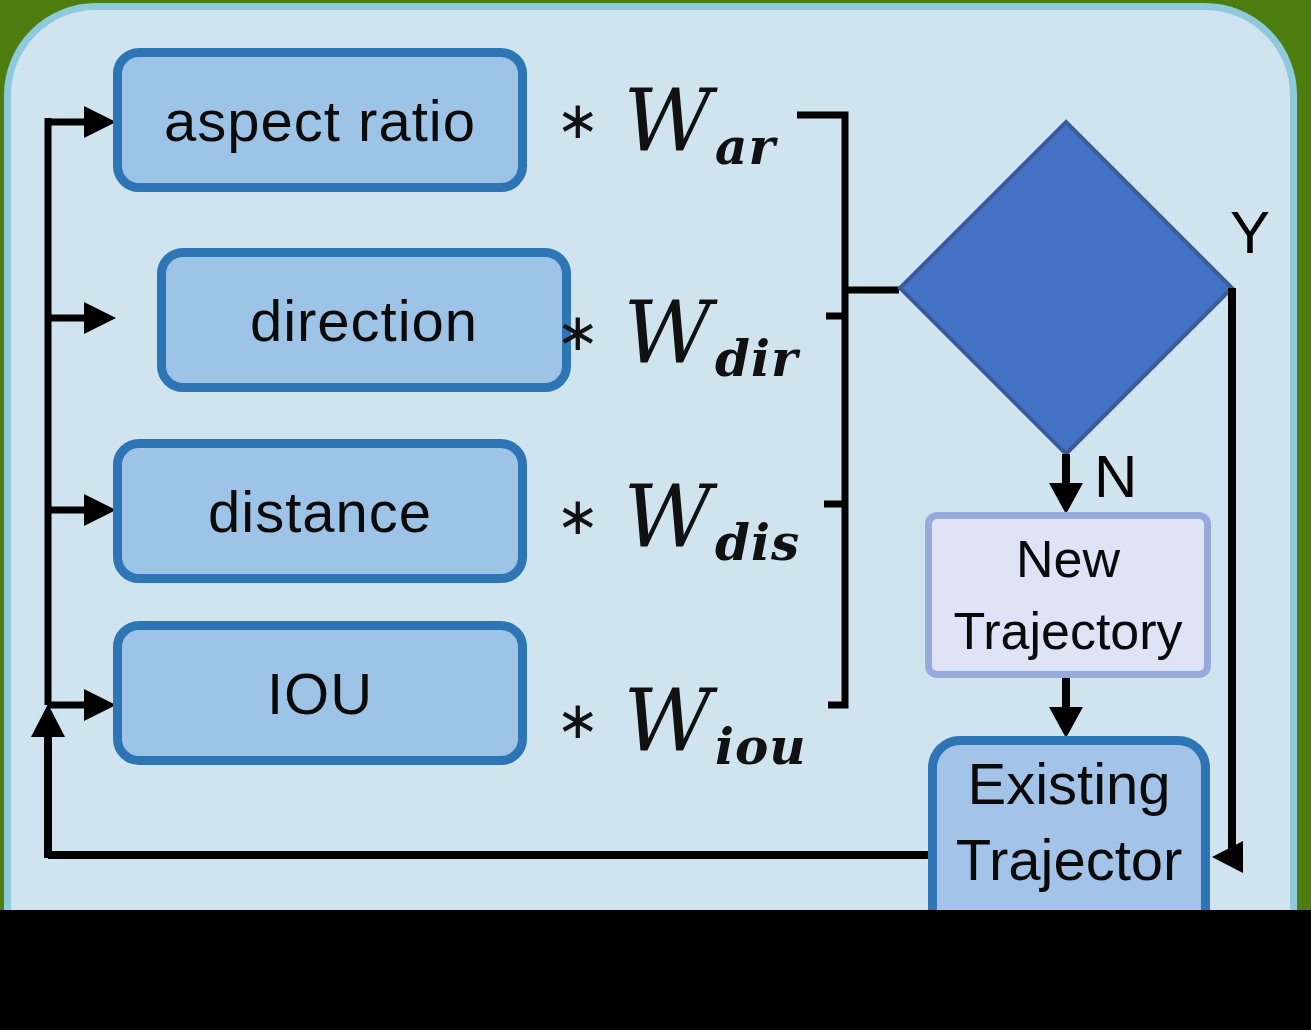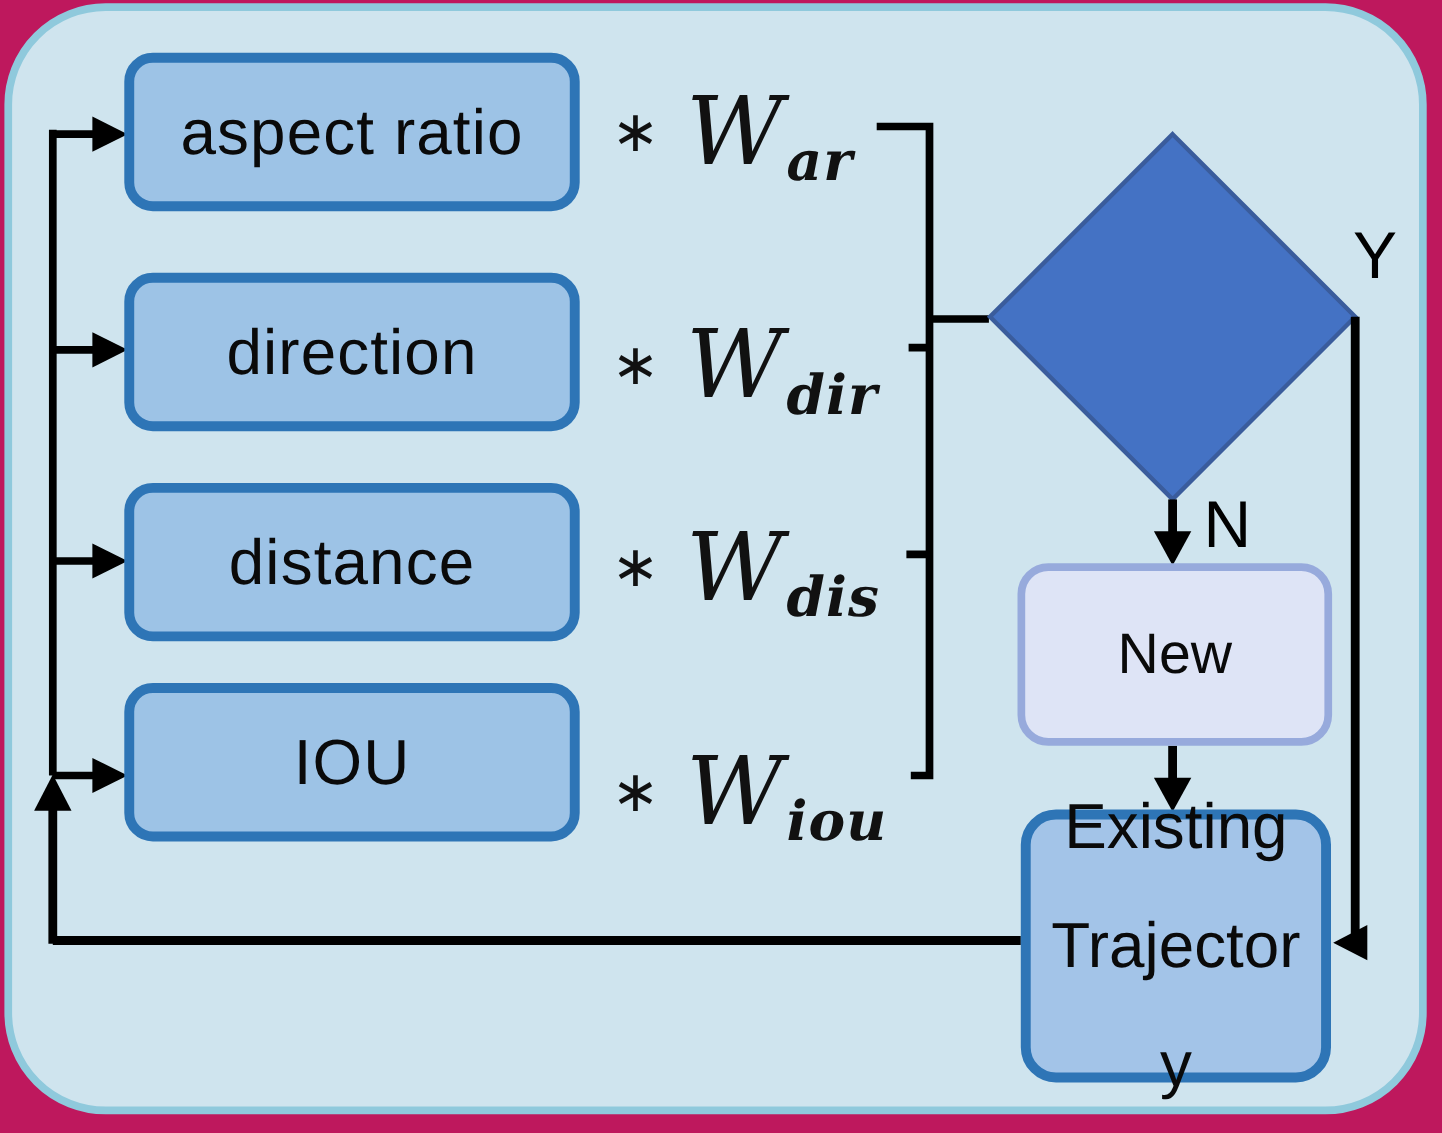--- a/index.html
+++ b/index.html
@@ -1,16 +1,16 @@
 <!DOCTYPE html>
 <html><head>
 <meta charset="utf-8">
 <style>
   html,body{margin:0;padding:0;background:#000;}
-  #stage{position:relative;width:1311px;height:1030px;background:#be185d;overflow:hidden;
+  #stage{position:relative;width:1311px;height:910px;background:#4d7c0f;overflow:hidden;
          font-family:"Liberation Sans",sans-serif;}
   
   #panel{position:absolute;left:4px;top:3px;width:1279px;height:996px;
          background:#cfe4ee;border:7px solid #8fc9dc;border-radius:92px;}
   
   #wires{position:absolute;left:0;top:0;width:1311px;height:1030px;}
 
   .fbox{position:absolute;left:113px;width:396px;height:126px;
         background:#9dc3e6;border:9px solid #2e75b6;border-radius:26px;
         display:flex;align-items:center;justify-content:center;}
@@ -22,27 +22,27 @@
   .wrow .wsub{font-family:"DejaVu Serif",serif;font-style:italic;font-size:50px;
               transform:translateY(26px);margin-left:3px;letter-spacing:1px;font-weight:bold;}
 
   #threshold-label{position:absolute;left:894px;top:254px;width:344px;height:70px;
         color:#ffffff;font-size:60px;display:flex;align-items:center;justify-content:center;}
   .branch-letter{position:absolute;font-size:60px;color:#000;}
   #y-label{left:1230px;top:198px;}
   #n-label{left:1094px;top:442px;}
 
   #new-box{position:absolute;left:925px;top:512px;width:272px;height:152px;
-        background:#dee4f6;border:7px solid #97aadc;border-radius:28px;
+        background:#dee4f6;border:7px solid #97aadc;border-radius:12px;
         display:flex;flex-direction:column;align-items:center;justify-content:center;}
   #new-box .line{font-size:52px;line-height:72px;color:#0a0a0a;}
 
   #existing-box{position:absolute;left:928px;top:736px;width:264px;height:230px;
         background:#a3c4e8;border:9px solid #2e75b6;border-radius:32px;
-        display:flex;flex-direction:column;align-items:center;justify-content:center;gap:32px;}
+        display:flex;flex-direction:column;align-items:center;justify-content:center;}
   #existing-box .line{font-size:58px;line-height:76px;color:#0a0a0a;}
 
   #diagram-title{position:absolute;left:370px;top:903px;width:560px;text-align:center;
         font-size:62px;font-weight:bold;color:#0d0d0d;}
 </style>
 </head>
 <body>
 
 <div id="stage">
   <div id="panel"></div>
@@ -69,21 +69,21 @@
     <path d="M1066 678 V710" stroke="#000" stroke-width="8" fill="none"></path>
     <polygon points="1066,738 1049,707 1083,707" fill="#000"></polygon>
 
     <path d="M1232 288 V855" stroke="#000" stroke-width="8" fill="none"></path>
     <polygon points="1212,857 1243,841 1243,873" fill="#000"></polygon>
   </svg>
 
   <div class="fbox" style="top:48px;">
     <span class="lbl">aspect ratio</span>
   </div>
-  <div class="fbox" style="top:248px;">
+  <div class="fbox" style="top:248px;margin-left:44px;">
     <span class="lbl">direction</span>
   </div>
   <div class="fbox" style="top:439px;">
     <span class="lbl">distance</span>
   </div>
   <div class="fbox" style="top:621px;">
     <span class="lbl">IOU</span>
   </div>
 
   <div class="wrow" style="top:72px;">
@@ -105,20 +105,21 @@
     <span class="ast">∗</span>
     <span class="wsym">W</span>
     <span class="wsub">iou</span>
   </div>
 
   <div id="y-label" class="branch-letter">Y</div>
   <div id="n-label" class="branch-letter">N</div>
 
   <div id="new-box">
     <span class="line">New</span>
+    <span class="line">Trajectory</span>
   </div>
   <div id="existing-box">
     <span class="line">Existing</span>
     <span class="line">Trajector</span>
     <span class="line">y</span>
   </div>
 
 </div>
 
 </body></html>

